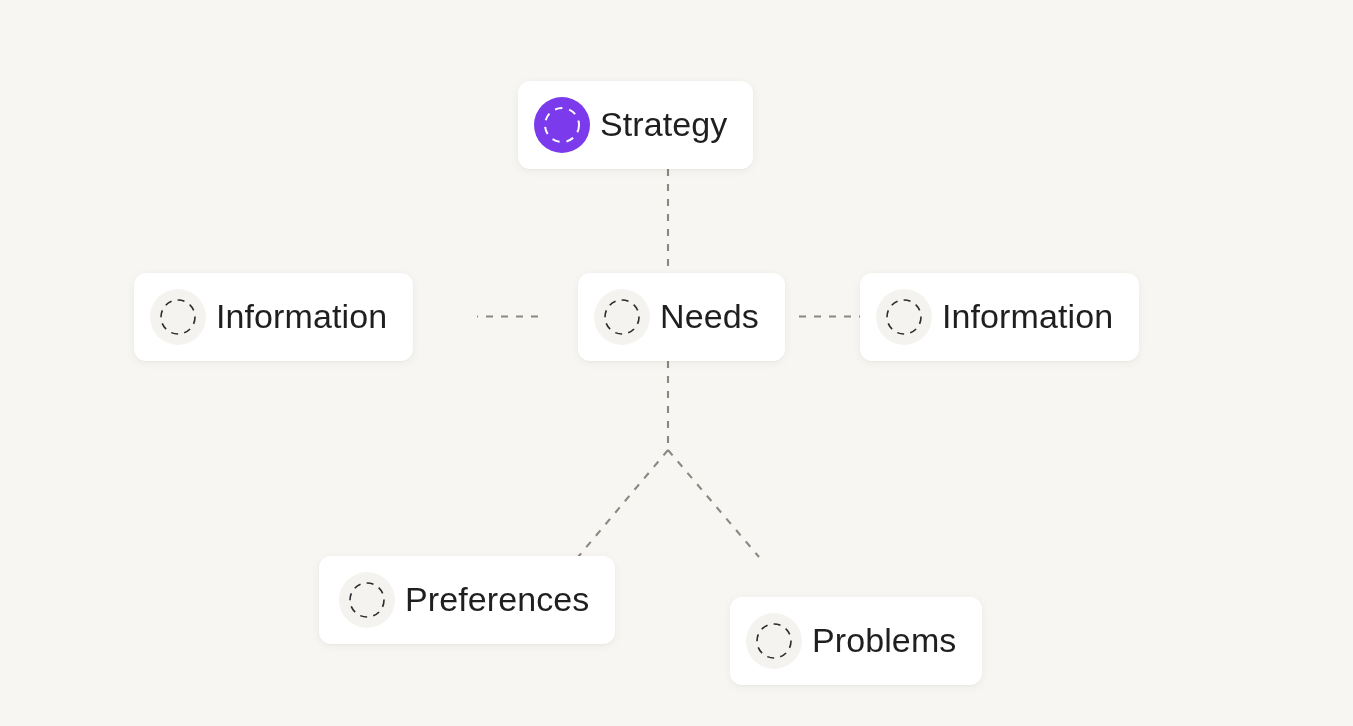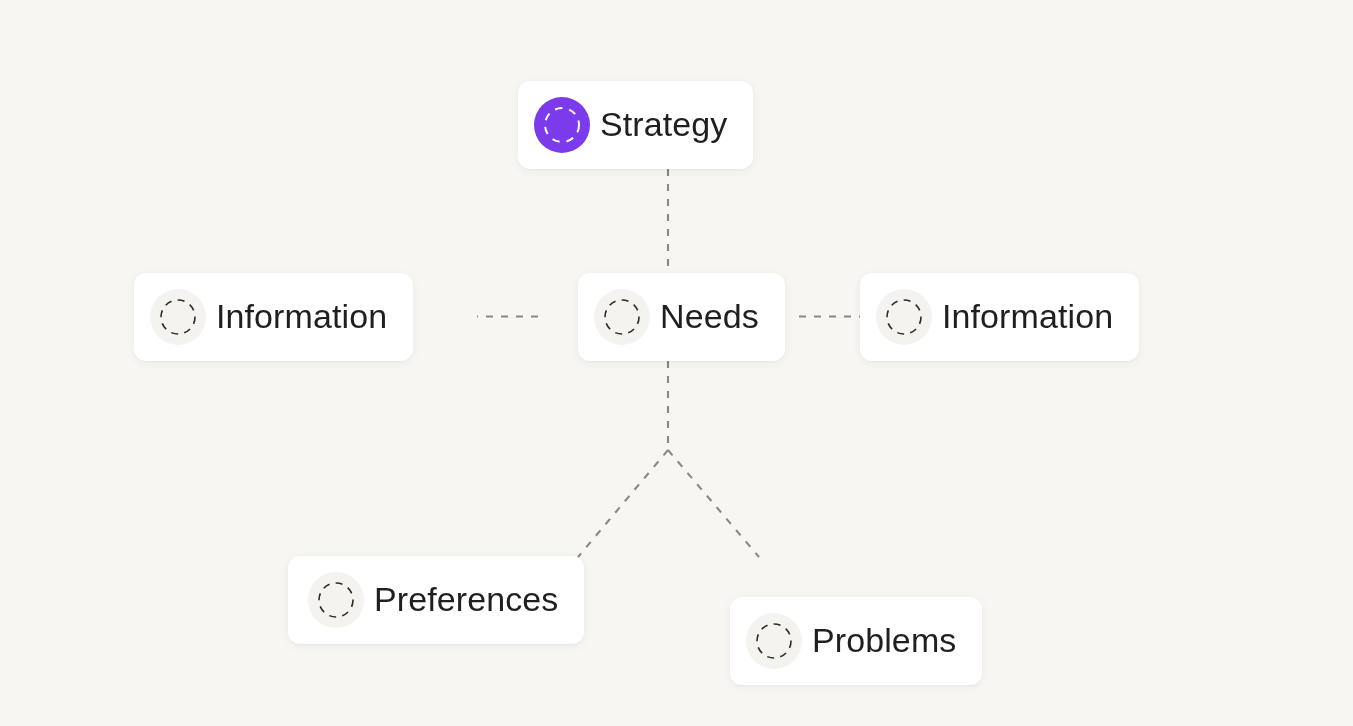--- a/index.html
+++ b/index.html
@@ -93,21 +93,21 @@
     color: #1f1f20;
     line-height: 1;
     padding-bottom: 3px;
   }
 
   
   #node-strategy    { left: 518px;  top: 81px;  }
   #node-experience  { left: 134px;  top: 273px; }
   #node-needs       { left: 538px;  top: 273px; margin-left: 40px; }
   #node-information { left: 860px;  top: 273px; }
-  #node-preferences { left: 288px;  top: 556px; padding-left: 20px; }
+  #node-preferences { left: 319px;  top: 556px; padding-left: 20px; }
   #node-problems    { left: 730px;  top: 556px; margin-top: 41px; }
 </style>
 </head>
 <body>
 
 <div id="diagram-canvas">
 
   <svg id="connector-layer" viewBox="0 0 1353 726" width="1353" height="726" xmlns="http://www.w3.org/2000/svg">
     <g fill="none" stroke="#8a8880" stroke-width="2.1" stroke-linecap="butt">
 

